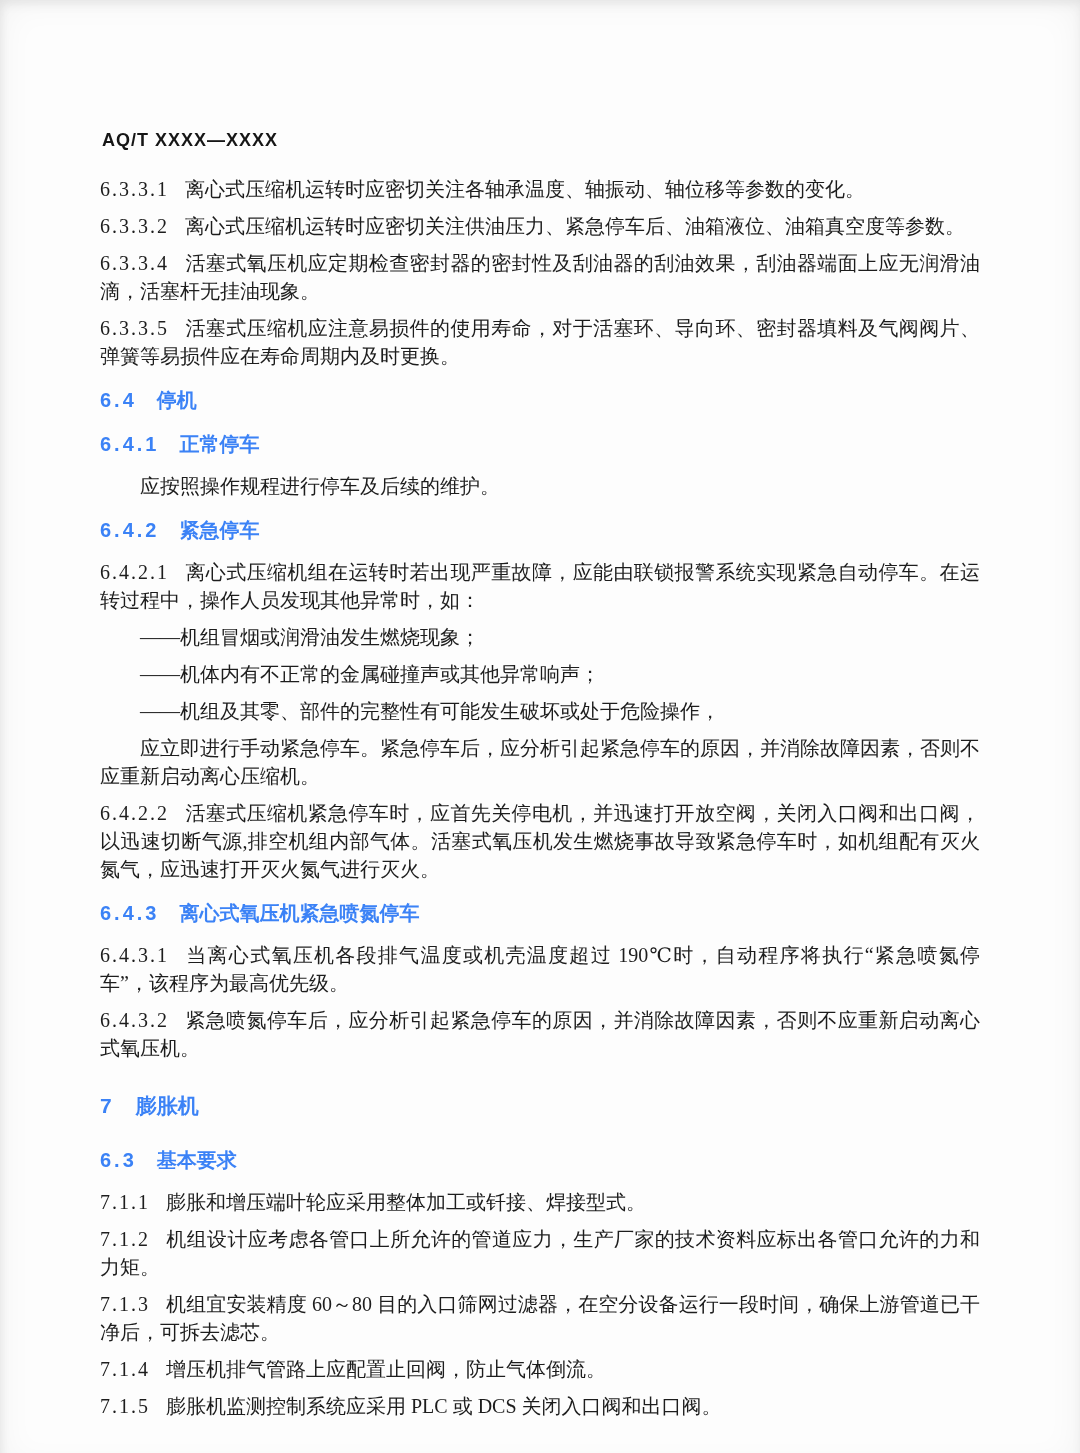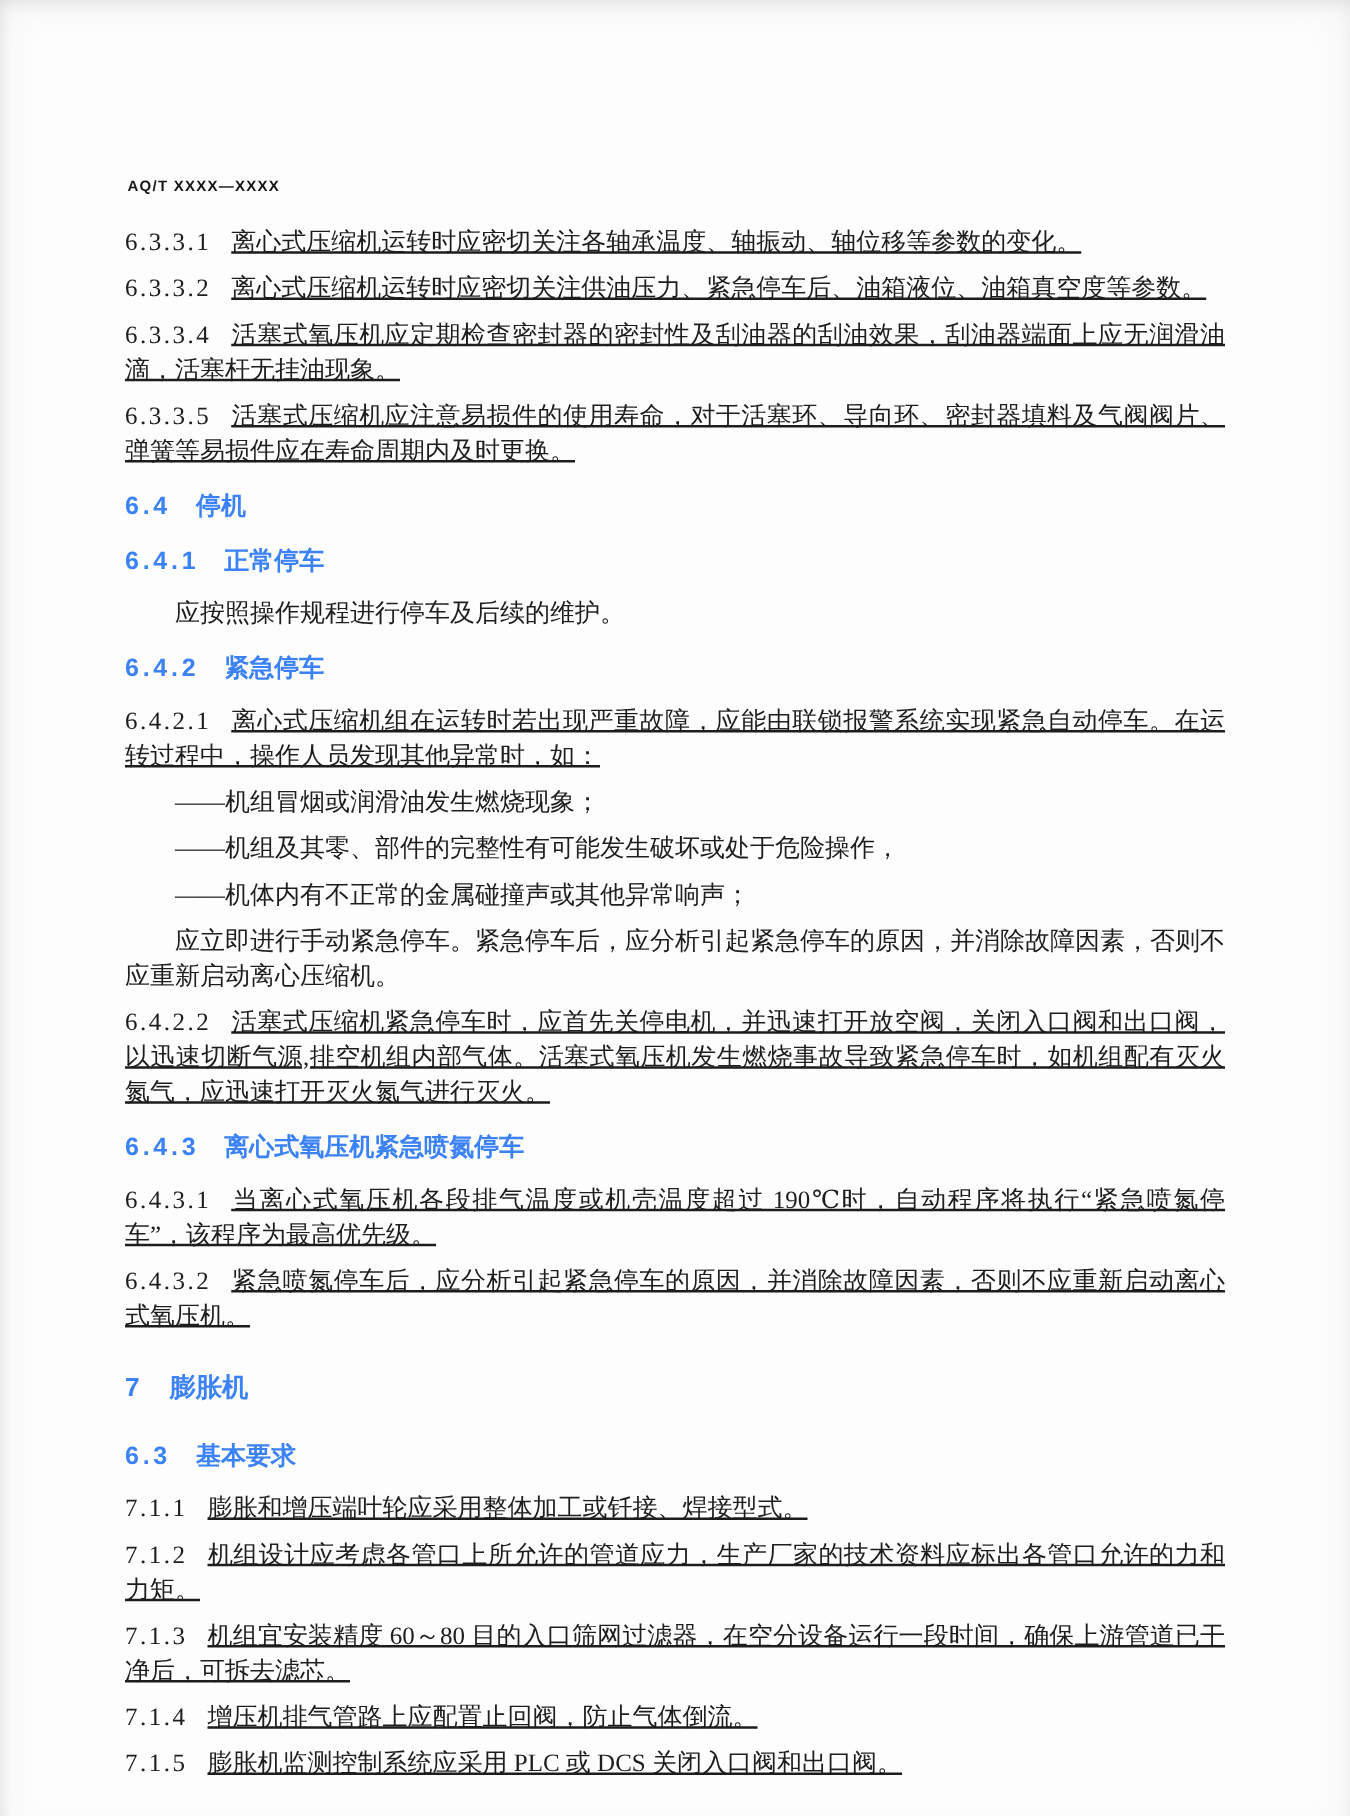--- a/index.html
+++ b/index.html
@@ -19,38 +19,38 @@
     min-height: 1453px;
     background: #fdfdfd;
     box-sizing: border-box;
     padding: 130px 100px 40px 100px;
     box-shadow: inset 0 0 36px rgba(0,0,0,0.05);
     position: relative;
   }
   .doc-header {
     font-family: "Liberation Sans", "DejaVu Sans", sans-serif;
     font-weight: 700;
-    font-size: 12px;
+    font-size: 18px;
     letter-spacing: 1px;
     color: #161616;
-    margin: 12px 0 24px 2px;
+    margin: 0 0 24px 2px;
   }
   .content p {
     margin: 0 0 9px 0;
     font-size: 20px;
     line-height: 28px;
     text-align: justify;
   }
   .blk .num {
     display: inline-block;
     margin-right: 16px;
     letter-spacing: 2px;
     white-space: nowrap;
   }
-  .clause { font-weight: 400; text-decoration: underline; }
+  .clause { font-weight: 400; }
   .heading, .chapter {
     font-family: "Liberation Sans", "DejaVu Sans", sans-serif;
     font-weight: 700;
     color: #3b82f6;
   }
   .heading {
     margin: 16px 0 14px 0 !important;
   }
   .heading .num { margin-right: 20px; letter-spacing: 3px; }
   .chapter {
@@ -80,22 +80,22 @@
       <p class="blk clause"><span class="num">6.3.3.1</span><span class="txt">离心式压缩机运转时应密切关注各轴承温度、轴振动、轴位移等参数的变化。</span></p>
       <p class="blk clause"><span class="num">6.3.3.2</span><span class="txt">离心式压缩机运转时应密切关注供油压力、紧急停车后、油箱液位、油箱真空度等参数。</span></p>
       <p class="blk clause"><span class="num">6.3.3.4</span><span class="txt">活塞式氧压机应定期检查密封器的密封性及刮油器的刮油效果，刮油器端面上应无润滑油滴，活塞杆无挂油现象。</span></p>
       <p class="blk clause"><span class="num">6.3.3.5</span><span class="txt">活塞式压缩机应注意易损件的使用寿命，对于活塞环、导向环、密封器填料及气阀阀片、弹簧等易损件应在寿命周期内及时更换。</span></p>
       <p class="blk heading"><span class="num">6.4</span><span class="txt">停机</span></p>
       <p class="blk heading"><span class="num">6.4.1</span><span class="txt">正常停车</span></p>
       <p class="blk indent"><span class="txt">应按照操作规程进行停车及后续的维护。</span></p>
       <p class="blk heading"><span class="num">6.4.2</span><span class="txt">紧急停车</span></p>
       <p class="blk clause"><span class="num">6.4.2.1</span><span class="txt">离心式压缩机组在运转时若出现严重故障，应能由联锁报警系统实现紧急自动停车。在运转过程中，操作人员发现其他异常时，如：</span></p>
       <p class="blk dash"><span class="txt">——机组冒烟或润滑油发生燃烧现象；</span></p>
+      <p class="blk dash"><span class="txt">——机体内有不正常的金属碰撞声或其他异常响声；</span></p>
       <p class="blk dash"><span class="txt">——机组及其零、部件的完整性有可能发生破坏或处于危险操作，</span></p>
-      <p class="blk dash"><span class="txt">——机体内有不正常的金属碰撞声或其他异常响声；</span></p>
       <p class="blk indent"><span class="txt">应立即进行手动紧急停车。紧急停车后，应分析引起紧急停车的原因，并消除故障因素，否则不应重新启动离心压缩机。</span></p>
       <p class="blk clause"><span class="num">6.4.2.2</span><span class="txt">活塞式压缩机紧急停车时，应首先关停电机，并迅速打开放空阀，关闭入口阀和出口阀，以迅速切断气源,排空机组内部气体。活塞式氧压机发生燃烧事故导致紧急停车时，如机组配有灭火氮气，应迅速打开灭火氮气进行灭火。</span></p>
       <p class="blk heading"><span class="num">6.4.3</span><span class="txt">离心式氧压机紧急喷氮停车</span></p>
       <p class="blk clause"><span class="num">6.4.3.1</span><span class="txt">当离心式氧压机各段排气温度或机壳温度超过 190℃时，自动程序将执行“紧急喷氮停车”，该程序为最高优先级。</span></p>
       <p class="blk clause"><span class="num">6.4.3.2</span><span class="txt">紧急喷氮停车后，应分析引起紧急停车的原因，并消除故障因素，否则不应重新启动离心式氧压机。</span></p>
       <p class="blk chapter"><span class="num">7</span><span class="txt">膨胀机</span></p>
       <p class="blk heading"><span class="num">6.3</span><span class="txt">基本要求</span></p>
       <p class="blk clause"><span class="num">7.1.1</span><span class="txt">膨胀和增压端叶轮应采用整体加工或钎接、焊接型式。</span></p>
       <p class="blk clause"><span class="num">7.1.2</span><span class="txt">机组设计应考虑各管口上所允许的管道应力，生产厂家的技术资料应标出各管口允许的力和力矩。</span></p>
       <p class="blk clause"><span class="num">7.1.3</span><span class="txt">机组宜安装精度 60～80 目的入口筛网过滤器，在空分设备运行一段时间，确保上游管道已干净后，可拆去滤芯。</span></p>

